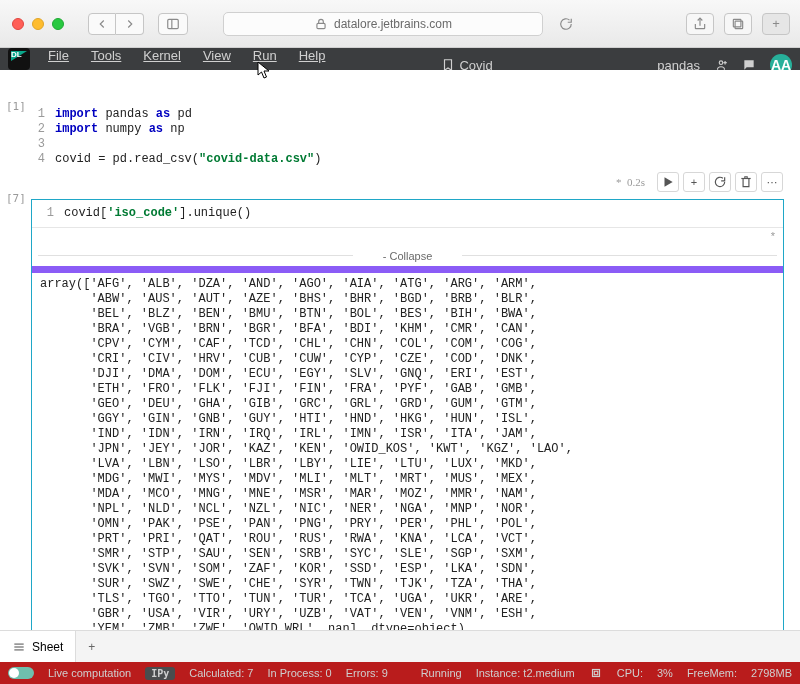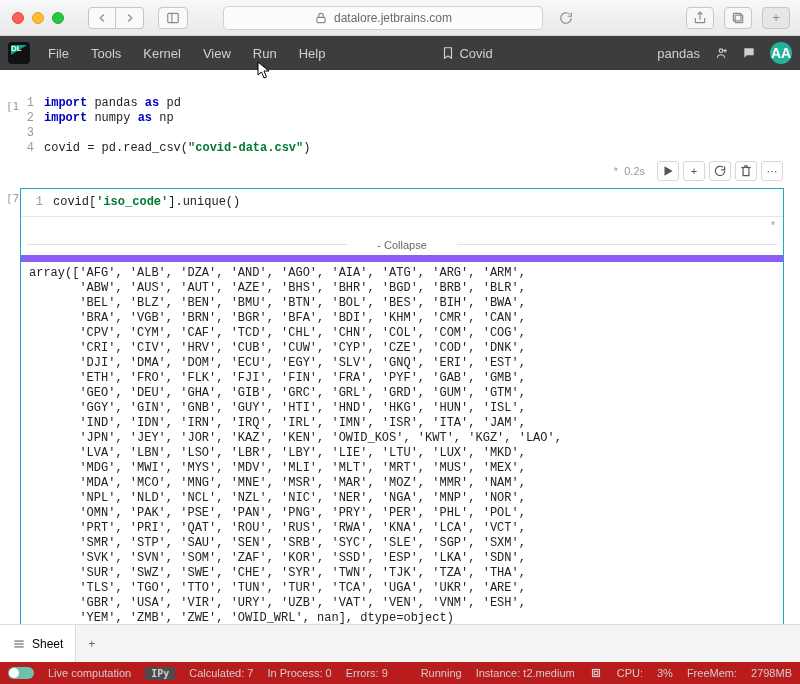--- a/index.html
+++ b/index.html
@@ -1,62 +1,62 @@
 <!DOCTYPE html>
 <html><head>
 <meta charset="utf-8">
 <style>
   * { box-sizing: border-box; margin: 0; padding: 0; }
   html, body { width: 800px; height: 684px; font-family: -apple-system, BlinkMacSystemFont, "Segoe UI", sans-serif; font-size: 13px; overflow: hidden; background: #fff; }
   
-  .mac-titlebar { height: 36px; background: linear-gradient(#f8f8f8,#e9e9e9); border-bottom: 1px solid #d0d0d0; display:flex; align-items:center; position:relative;text-decoration:underline; }
+  .mac-titlebar { height: 48px; background: linear-gradient(#f8f8f8,#e9e9e9); border-bottom: 1px solid #d0d0d0; display:flex; align-items:center; position:relative;text-decoration:underline; }
   .traffic { display:flex; gap:8px; padding-left:12px; }
   .tl { width:12px; height:12px; border-radius:50%; }
   .tl.red{background:#ff5f57;border:1px solid #e14640;}
   .tl.yel{background:#febc2e;border:1px solid #e0a528;}
   .tl.grn{background:#28c840;border:1px solid #20a934;}
   .nav-btns { display:flex; gap:0; margin-left:24px; }
   .nav-btn { width:28px; height:22px; border:1px solid #c6c6c6; background:#fafafa; border-radius:4px; display:flex; align-items:center; justify-content:center; color:#8a8a8a; }
   .nav-btns .nav-btn:first-child{border-radius:4px 0 0 4px;}
   .nav-btns .nav-btn:last-child{border-radius:0 4px 4px 0; border-left:none;}
   .sidebar-toggle { width:30px; height:22px; border:1px solid #c6c6c6; background:#fafafa; border-radius:4px; margin-left:14px; display:flex; align-items:center; justify-content:center; color:#8a8a8a;}
   .addr-wrap { position:absolute; left:50%; transform:translateX(-50%); display:flex; align-items:center; gap:12px; }
   .addr { width:320px; height:24px; border:1px solid #d0d0d0; border-radius:5px; background:#fcfcfc; display:flex; align-items:center; justify-content:center; gap:6px; color:#6a6a6a; font-size:12px; }
   .reload { width:22px; height:22px; display:flex; align-items:center; justify-content:center; color:#8a8a8a; }
   .right-icons { position:absolute; right:10px; display:flex; gap:10px; align-items:center; }
   .mac-icon-btn { width:28px; height:22px; border:1px solid #c6c6c6; background:#f7f7f7; border-radius:4px; display:flex; align-items:center; justify-content:center; color:#8a8a8a;}
   
-  .app-bar { height:34px; background:#3b3d3f; color:#d0d0d0; display:flex; align-items:center; padding:0 8px; gap:6px; font-size:13px; }
+  .app-bar { height:34px; background:#3b3d3f; color:#d0d0d0; display:flex; padding:0 8px; gap:6px; font-size:13px;text-decoration:underline; }
   .logo { width:22px; height:22px; border-radius:4px; background:#111; position:relative; }
   .logo::before{content:"";position:absolute;inset:3px 3px 9px 3px;background:#0aa68a;clip-path:polygon(0 0,100% 0,0 100%);} 
   .logo::after{content:"DL";position:absolute;left:3px;top:2px;font-size:8px;color:#fff;font-weight:700;}
   .app-menus { display:flex; gap:22px; margin-left:12px; }
   .app-menu-item { cursor:pointer; }
   .bm { margin-left:110px; display:flex; align-items:center; gap:4px; color:#d0d0d0;}
   .app-right { margin-left:auto; display:flex; align-items:center; gap:14px; }
   .avatar { width:22px; height:22px; border-radius:50%; background:#27b09a; color:#fff; font-size:14px; display:flex; align-items:center; justify-content:center; font-weight:600;}
   
   .notebook { position:absolute; top:70px; bottom:46px; left:0; right:0; background:#fff; overflow:hidden; }
   .gutter-label { position:absolute; left:6px; color:#9a9a9a; font-size:11px; font-family: Menlo, Consolas, monospace; }
-  .cell { position:absolute; left:20px; right:16px; background:#fff; }
+  .cell { position:absolute; left:31px; right:16px; background:#fff;margin-top:11px; }
   .code { font-family: Menlo, Consolas, "Courier New", monospace; font-size:12px; line-height:1.25; white-space:pre; color:#222; }
   .lno { display:inline-block; width:14px; color:#9a9a9a; text-align:right; margin-right:10px; user-select:none; }
   .kw{color:#0000c0;font-weight:bold;}
   .str{color:#007a33;font-weight:bold;}
   .cell2 { border:1px solid #1fa7c7; }
   .cell2-toolbar { position:absolute; right:0; top:-28px; display:flex; align-items:center; gap:4px; color:#6a6a6a; font-size:11px;}
   .tb-btn { width:22px; height:20px; display:flex; align-items:center; justify-content:center; border:1px solid #d7d7d7; border-radius:3px; background:#fff; color:#555;}
-  .tb-info { margin-right:8px; color:#9a9a9a; font-family:Liberation Sans, sans-serif;text-align:center;}
+  .tb-info { margin-right:8px; color:#9a9a9a; font-family:Liberation Serif, serif;text-align:center;}
   .cell2-code { padding:6px 8px; border-bottom:1px solid #e6e6e6;}
   .collapse-row { text-align:center; font-size:11px; color:#6a6a6a; padding:6px 0 4px; position:relative;}
   .collapse-row::before, .collapse-row::after { content:""; position:absolute; top:50%; width:42%; border-top:1px solid #e0e0e0;}
   .collapse-row::before{left:6px;} .collapse-row::after{right:6px;}
   .output { padding:4px 2px 10px 8px; border-top:7px solid #8b5cf6;}
   
-  .bottom-tabs { position:absolute; bottom:22px; left:0; right:0; height:38px; background:#f4f4f4; border-top:1px solid #dcdcdc; display:flex; align-items:center; font-size:12px; }
+  .bottom-tabs { position:absolute; bottom:22px; left:0; right:0; height:32px; background:#f4f4f4; border-top:1px solid #dcdcdc; display:flex; align-items:center; font-size:12px; }
   .sheet-tab { display:flex; align-items:center; gap:6px; padding:0 12px; height:100%; border-right:1px solid #dcdcdc; background:#fff;}
   .add-sheet { padding:0 12px; color:#666;}
   
   .status { position:absolute; bottom:0; left:0; right:0; height:22px; background:#b91c1c; color:#cfcfcf; display:flex; align-items:center; font-size:11px; padding:0 8px; gap:14px;}
   .status .sep { flex:1; }
   .toggle { width:26px; height:12px; border-radius:6px; background:#6fbfad; position:relative; }
   .toggle::after{content:"";position:absolute;left:1px;top:1px;width:10px;height:10px;border-radius:50%;background:#fff;}
   .pill { background:#4a4c4e; border-radius:3px; padding:1px 6px; font-family:Menlo,monospace; font-size:10px;font-weight:bold;}
   .svgico{width:14px;height:14px;}
   .cursor-img { position:absolute; }

